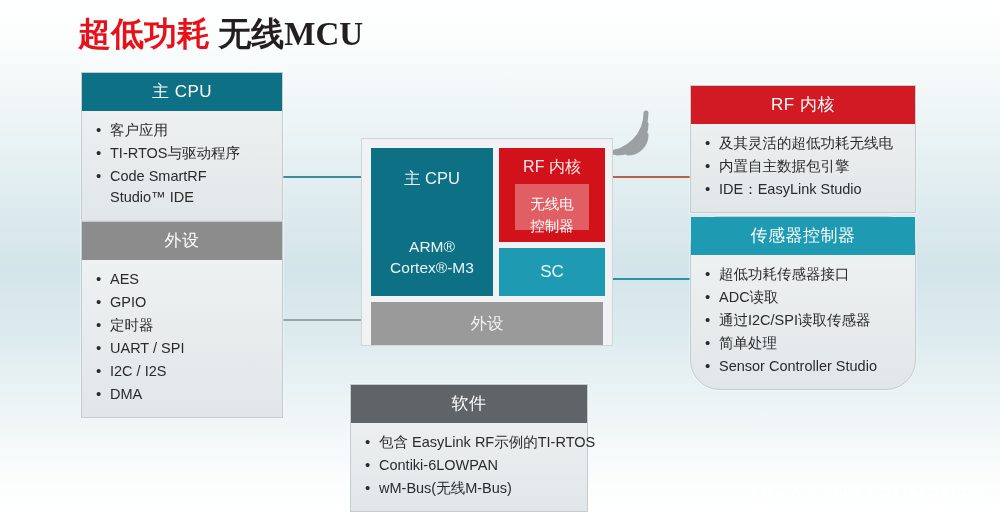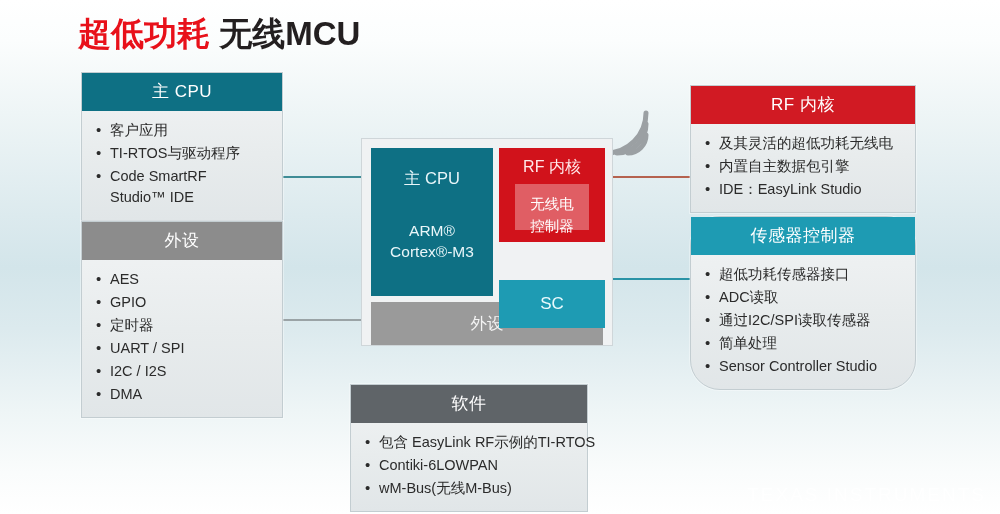--- a/index.html
+++ b/index.html
@@ -31,20 +31,21 @@
   
   #title {
     position: absolute;
     left: 78px;
     top: 12px;
     font-size: 33px;
     font-weight: bold;
     letter-spacing: 0px;
     white-space: nowrap;
     line-height: 44px;
+    font-family: Liberation Serif, serif;
   }
   #title .red { color: #e8111a; }
   #title .blk { color: #231f20; }
 
   
   .panel {
     position: absolute;
     box-sizing: border-box;
     border: 1px solid #c3cdd1;
     background: linear-gradient(to bottom, #f2f4f5 0%, #e8eced 55%, #e1e6e8 100%);
@@ -123,21 +124,21 @@
     height: 148px;
     background: #0e7084;
     color: #e9f6f9;
     text-align: center;
   }
   #blk-cpu .l1 {
     margin-top: 20px;
     font-size: 16.5px;
   }
   #blk-cpu .l2 {
-    margin-top: 30px;
+    margin-top: 46px;
     font-size: 15.5px;
     line-height: 21px;
   }
   #blk-rf {
     position: absolute;
     left: 128px; top: 0;
     width: 106px;
     height: 94px;
     background: #d1121b;
     color: #ffe9ea;
@@ -161,21 +162,20 @@
   #blk-sc {
     position: absolute;
     left: 128px; top: 100px;
     width: 106px;
     height: 48px;
     background: #1e9bb3;
     color: #eafafd;
     text-align: center;
     line-height: 48px;
     font-size: 17px;
-    margin-top: 32px;
   }
   #blk-peri {
     margin-top: 6px;
     height: 43px;
     background: #9a9a9a;
     color: #f4f4f4;
     text-align: center;
     line-height: 43px;
     font-size: 16.5px;
   }

